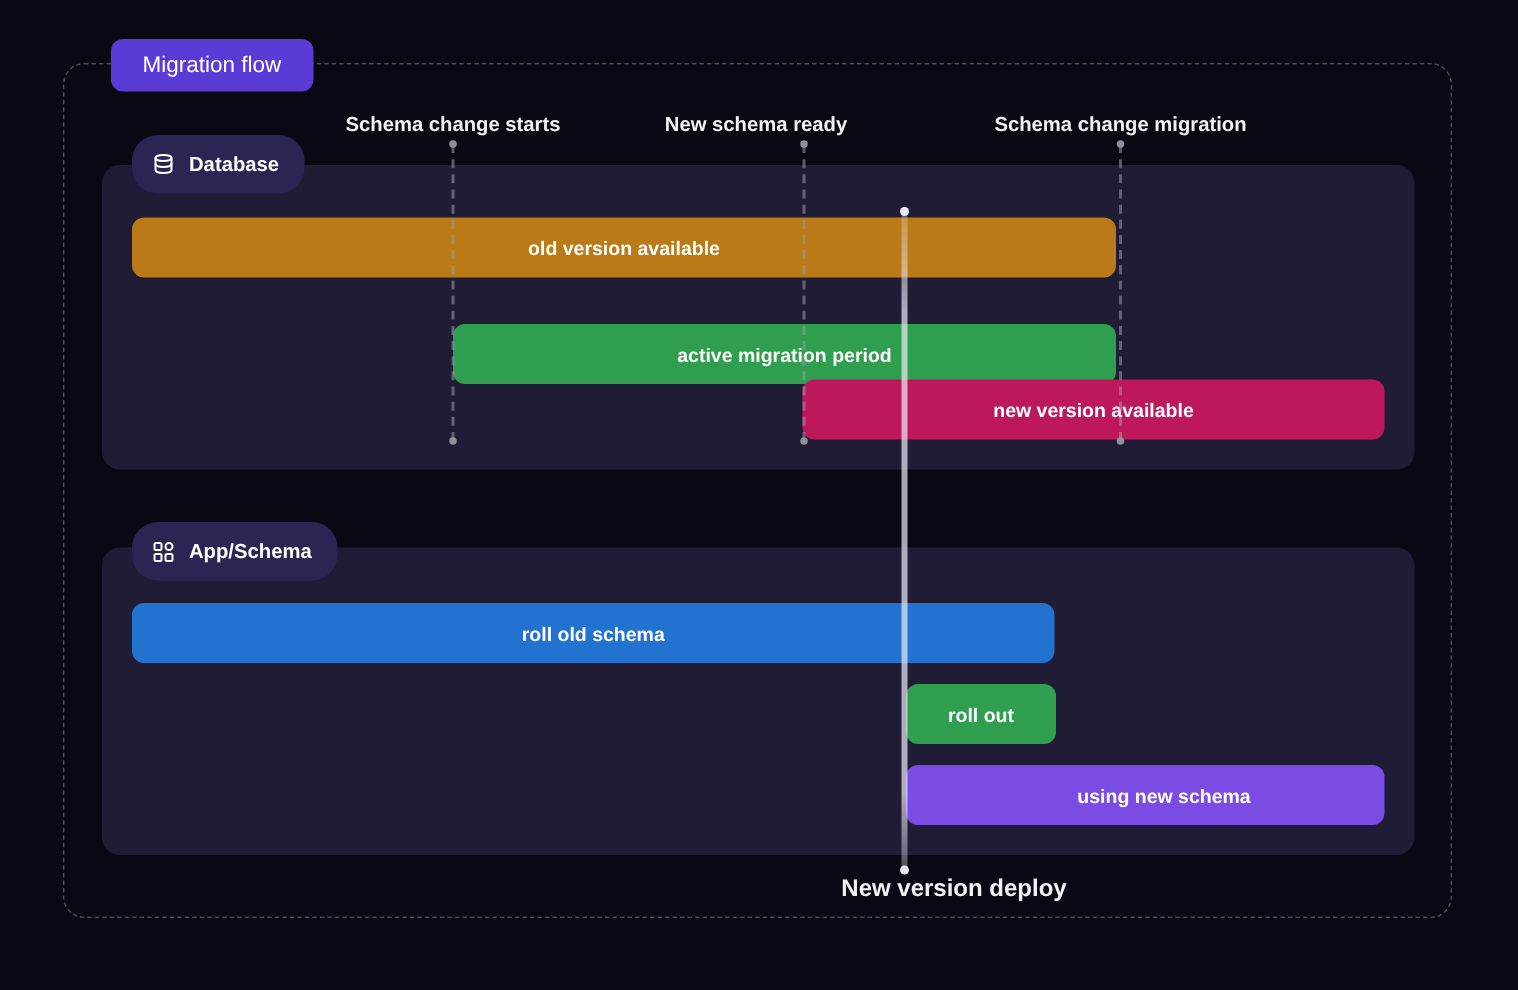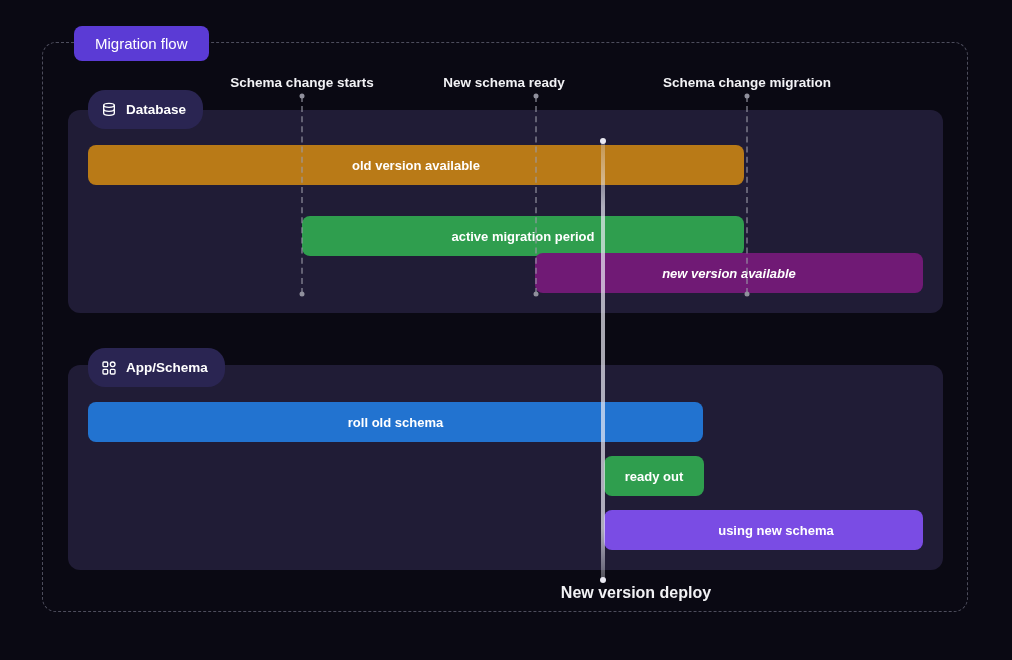--- a/index.html
+++ b/index.html
@@ -111,21 +111,21 @@
     </span>
     <span>Database</span>
   </div>
 
   <div class="bar bar-old" style="background-color: rgb(185, 122, 23);">
     <span>old version available</span>
   </div>
   <div class="bar bar-active" style="background-color: rgb(47, 158, 78);">
     <span>active migration period</span>
   </div>
-  <div class="bar bar-new" style="background-color: #701a75; font-style: italic;">
+  <div class="bar bar-new" style="background-color: #be185d;">
     <span>new version available</span>
   </div>
 
   <div class="panel panel-app" style="background-color: rgb(32, 28, 54);"></div>
 
   <div class="pill" style="left: 88px; top: 348px; background-color: rgb(42, 37, 82);">
     <span>
       <svg width="16" height="16" viewBox="0 0 24 24" fill="none" stroke="#ffffff" stroke-width="2" stroke-linecap="round" stroke-linejoin="round">
         <rect x="3" y="3" width="7" height="7" rx="1.5"></rect>
         <rect x="14" y="3" width="7" height="7" rx="3.5"></rect>
@@ -133,21 +133,21 @@
         <rect x="14" y="14" width="7" height="7" rx="1.5"></rect>
       </svg>
     </span>
     <span>App/Schema</span>
   </div>
 
   <div class="bar bar-usingold" style="background-color: rgb(34, 115, 208);">
     <span>roll old schema</span>
   </div>
   <div class="bar bar-rollout" style="background-color: rgb(47, 158, 78);">
-    <span>ready out</span>
+    <span>roll out</span>
   </div>
   <div class="bar bar-usingnew" style="background-color: rgb(122, 76, 228);">
     <span>using new schema</span>
   </div>
 
   <div class="deploy-line"></div>
   <div class="dot deploy-dot" style="left:603px; top:141px;"></div>
   <div class="dot deploy-dot" style="left:603px; top:580px;"></div>
   <div class="deploy-label">New version deploy</div>
 

